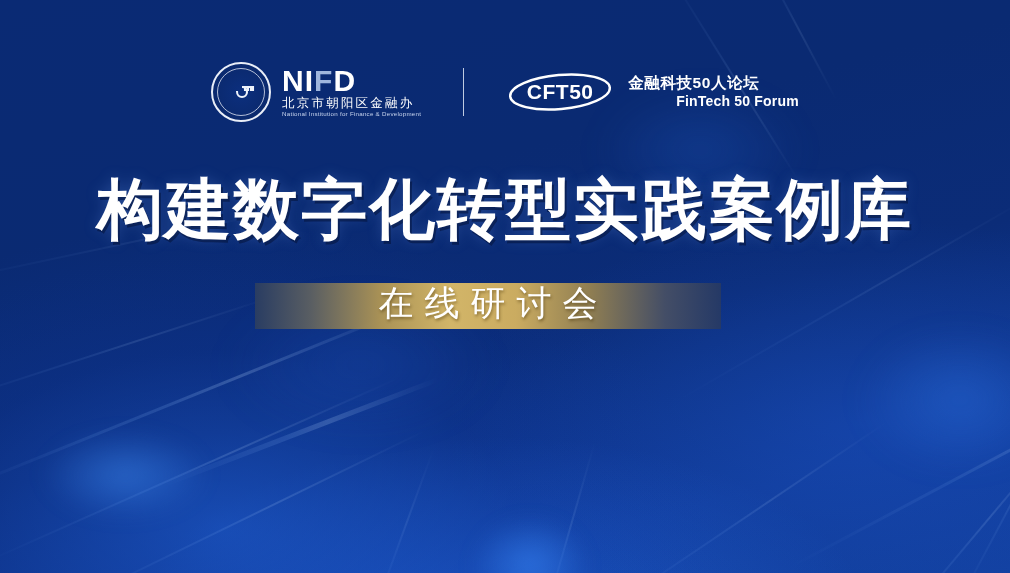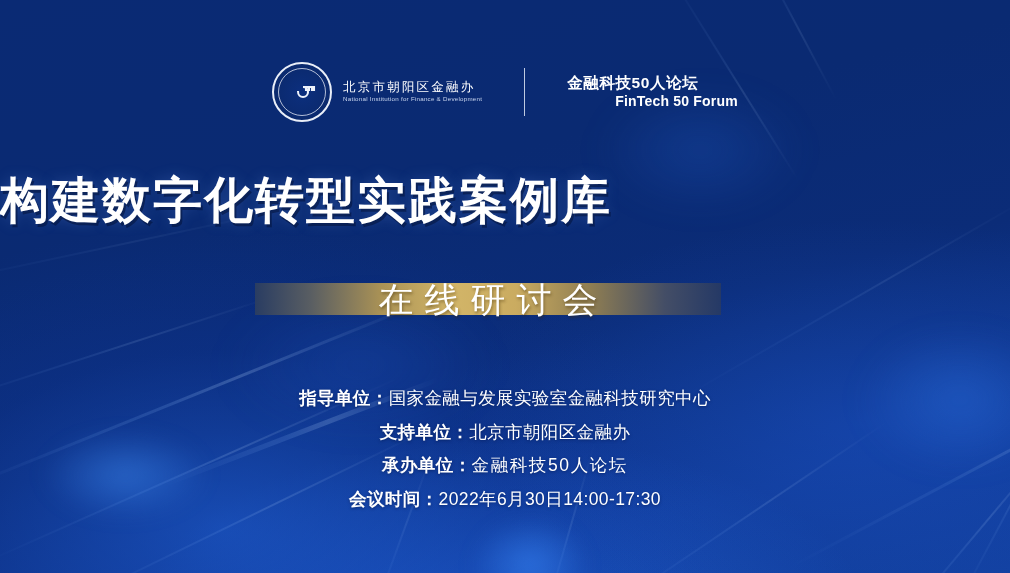--- a/index.html
+++ b/index.html
@@ -90,40 +90,40 @@
     display:flex;align-items:center;justify-content:center;
     font-size:21px;font-weight:bold;color:#ffffff;letter-spacing:.5px;
   }
   .cft-text{display:flex;flex-direction:column;gap:3px;}
   .cft-cn{font-size:15.5px;font-weight:bold;color:#ffffff;letter-spacing:.6px;line-height:1.1;}
   .cft-en{font-size:14px;font-weight:bold;color:#ffffff;letter-spacing:.2px;line-height:1.1;padding-left:48px;}
 
   
   #main-title{
     position:absolute;left:0;top:176px;width:100%;
-    text-align:left;
-    font-size:49px;font-weight:bold;color:#ffffff;
+    text-align:center;
+    font-size:66px;font-weight:bold;color:#ffffff;
     letter-spacing:2px;line-height:1;
     text-shadow:2px 3px 0 rgba(4,18,56,0.55), 0 0 14px rgba(120,170,255,0.25);
     white-space:nowrap;
   }
 
   
   #subtitle-bar{
-    position:absolute;left:255px;top:283px;width:466px;height:32px;
+    position:absolute;left:255px;top:283px;width:466px;height:46px;
     background:linear-gradient(90deg,
       rgba(44,62,96,0.92) 0%,
       rgba(96,98,96,0.92) 12%,
       rgba(176,150,84,0.96) 27%,
       rgba(214,184,104,0.98) 42%,
       rgba(206,174,96,0.98) 56%,
       rgba(150,130,80,0.95) 72%,
       rgba(72,80,100,0.92) 88%,
       rgba(40,58,98,0.88) 100%);
-    display:flex;align-items:center;justify-content:center;
+    display:flex;align-items:center;justify-content:center;font-family:Liberation Mono, monospace;
   }
   #subtitle-text{
     font-size:35px;color:#ffffff;letter-spacing:11px;
     text-indent:11px;line-height:1;font-weight:400;
     text-shadow:1px 2px 3px rgba(60,40,0,0.45);
     white-space:nowrap;
   }
 
   
   #info-block{
@@ -170,50 +170,47 @@
 
   <div id="logo-bar">
 
     <div class="logo-group" id="nifd-logo">
       <div class="seal">
         <svg class="seal-key" viewBox="0 0 30 16">
           <path d="M11,8 a5,5 0 1,0 5,-5 h11 v3 h-2 v-3 M22,3 v3 M19,3 v3" fill="none" stroke="#eef3fb" stroke-width="2.1" stroke-linecap="square"></path>
         </svg>
       </div>
       <div class="nifd-text">
+        <div class="nifd-word">
+            <span>NI</span>
+            <span class="f">F</span>
+            <span>D</span>
+          </div>
         <div class="nifd-cn">北京市朝阳区金融办</div>
         <div class="nifd-en">National Institution for Finance &amp; Development</div>
       </div>
     </div>
 
     <div id="logo-divider"></div>
 
     <div class="logo-group" id="cft-logo">
+      <div class="cft-mark">
+        <svg width="108" height="44" viewBox="0 0 108 44">
+          <ellipse cx="54" cy="22" rx="50" ry="17" fill="none" stroke="#ffffff" stroke-width="2.4" transform="rotate(-5 54 22)"></ellipse>
+        </svg>
+        <div class="cft-word">CFT50</div>
+      </div>
       <div class="cft-text">
         <div class="cft-cn">金融科技50人论坛</div>
         <div class="cft-en">FinTech 50 Forum</div>
       </div>
     </div>
 
   </div>
 
   <div id="main-title">构建数字化转型实践案例库</div>
 
   <div id="subtitle-bar">
     <div id="subtitle-text">在线研讨会</div>
   </div>
 
-  <div id="info-block">
-    <div class="info-row">
-      <span class="info-label">指导单位：</span><span class="info-value">国家金融与发展实验室金融科技研究中心</span>
-    </div>
-    <div class="info-row">
-      <span class="info-label">支持单位：</span><span class="info-value">北京市朝阳区金融办</span>
-    </div>
-    <div class="info-row wide">
-      <span class="info-label">承办单位：</span><span class="info-value">金融科技50人论坛</span>
-    </div>
-    <div class="info-row">
-      <span class="info-label">会议时间：</span><span class="info-value">2022年6月30日14:00-17:30</span>
-    </div>
-  </div>
 
 </div>
 
 </body></html>

